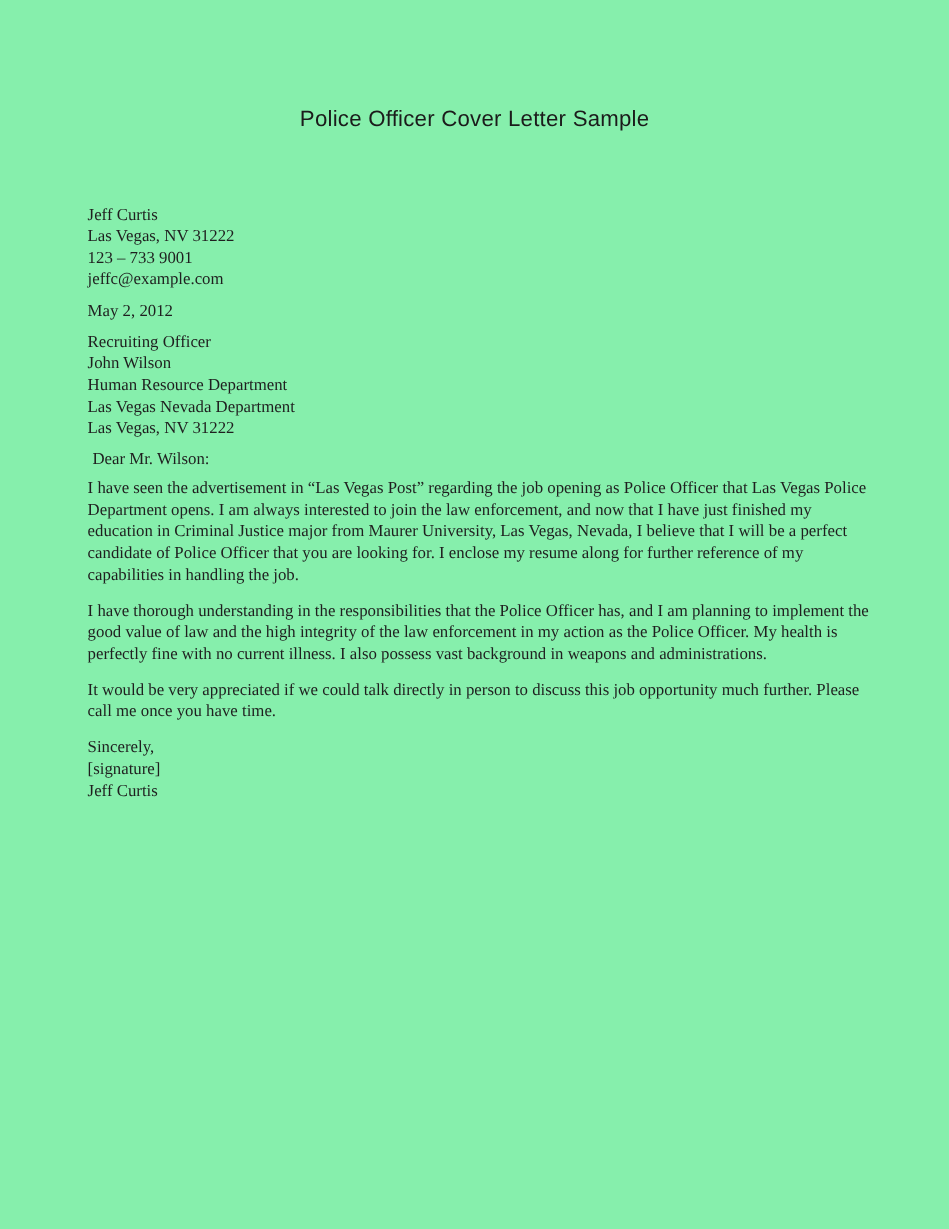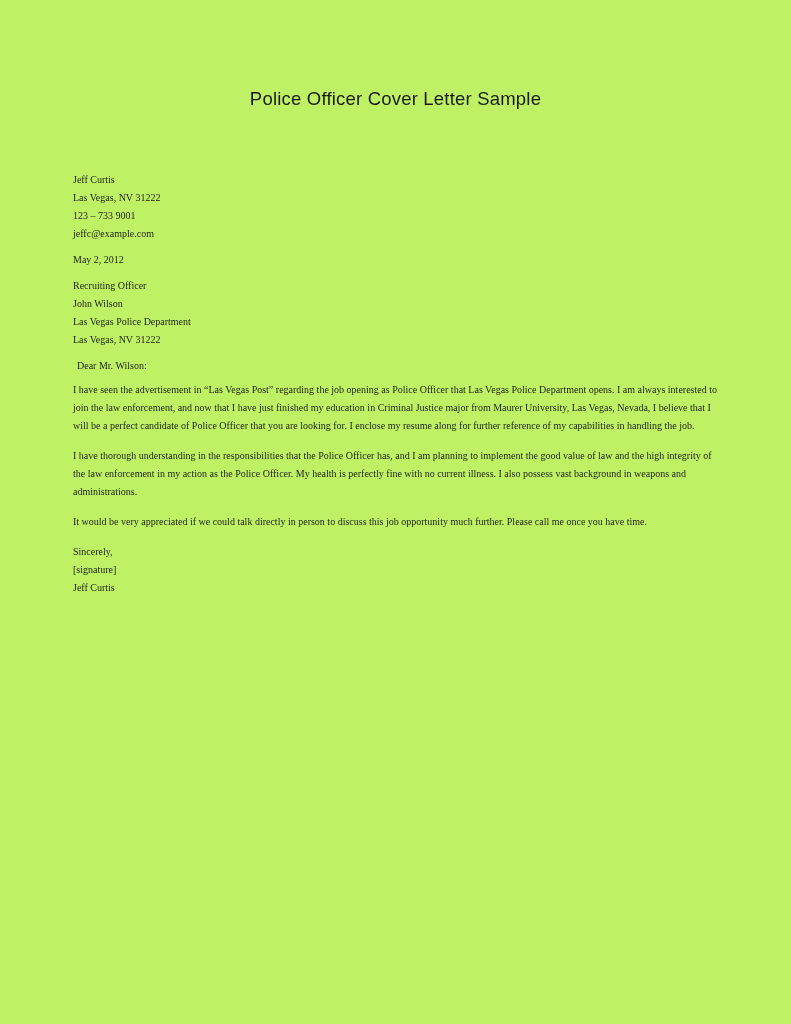--- a/index.html
+++ b/index.html
@@ -4,21 +4,21 @@
 <style>
   html, body {
     margin: 0;
     padding: 0;
     background: #ffffff;
   }
   .page {
     position: relative;
     width: 791px;
     height: 1024px;
-    background: #bef264;
+    background: #86efac;
     overflow: hidden;
     font-family: "Liberation Serif", serif;
     color: #1f1f1f;
   }
   .doc-title {
     position: absolute;
     top: 88px;
     left: 0;
     width: 100%;
     text-align: center;
@@ -26,21 +26,21 @@
     font-size: 18.5px;
     font-weight: 400;
     letter-spacing: 0.2px;
     color: #1b1b1b;
   }
   .letter {
     position: absolute;
     left: 73px;
     top: 171px;
     width: 652px;
-    font-size: 10px;
+    font-size: 14px;
     line-height: 18px;
   }
   .block {
     margin: 0 0 8px 0;
   }
   .block .line {
     display: block;
   }
   .salutation {
     margin: 0 0 6px 4px;
@@ -69,21 +69,22 @@
       <span class="line">jeffc@example.com</span>
     </div>
 
     <div class="block">
       <span class="line">May 2, 2012</span>
     </div>
 
     <div class="block">
       <span class="line">Recruiting Officer</span>
       <span class="line">John Wilson</span>
-      <span class="line">Las Vegas Police Department</span>
+      <span class="line">Human Resource Department</span>
+      <span class="line">Las Vegas Nevada Department</span>
       <span class="line">Las Vegas, NV 31222</span>
     </div>
 
     <div class="salutation">Dear Mr. Wilson:</div>
 
     <p class="para">I have seen the advertisement in “Las Vegas Post” regarding the job opening as Police Officer that Las Vegas Police Department opens. I am always interested to join the law enforcement, and now that I have just finished my education in Criminal Justice major from Maurer University, Las Vegas, Nevada, I believe that I will be a perfect candidate of Police Officer that you are looking for. I enclose my resume along for further reference of my capabilities in handling the job.</p>
     <p class="para">I have thorough understanding in the responsibilities that the Police Officer has, and I am planning to implement the good value of law and the high integrity of the law enforcement in my action as the Police Officer. My health is perfectly fine with no current illness. I also possess vast background in weapons and administrations.</p>
     <p class="para">It would be very appreciated if we could talk directly in person to discuss this job opportunity much further. Please call me once you have time.</p>
 
     <div class="block closing">

